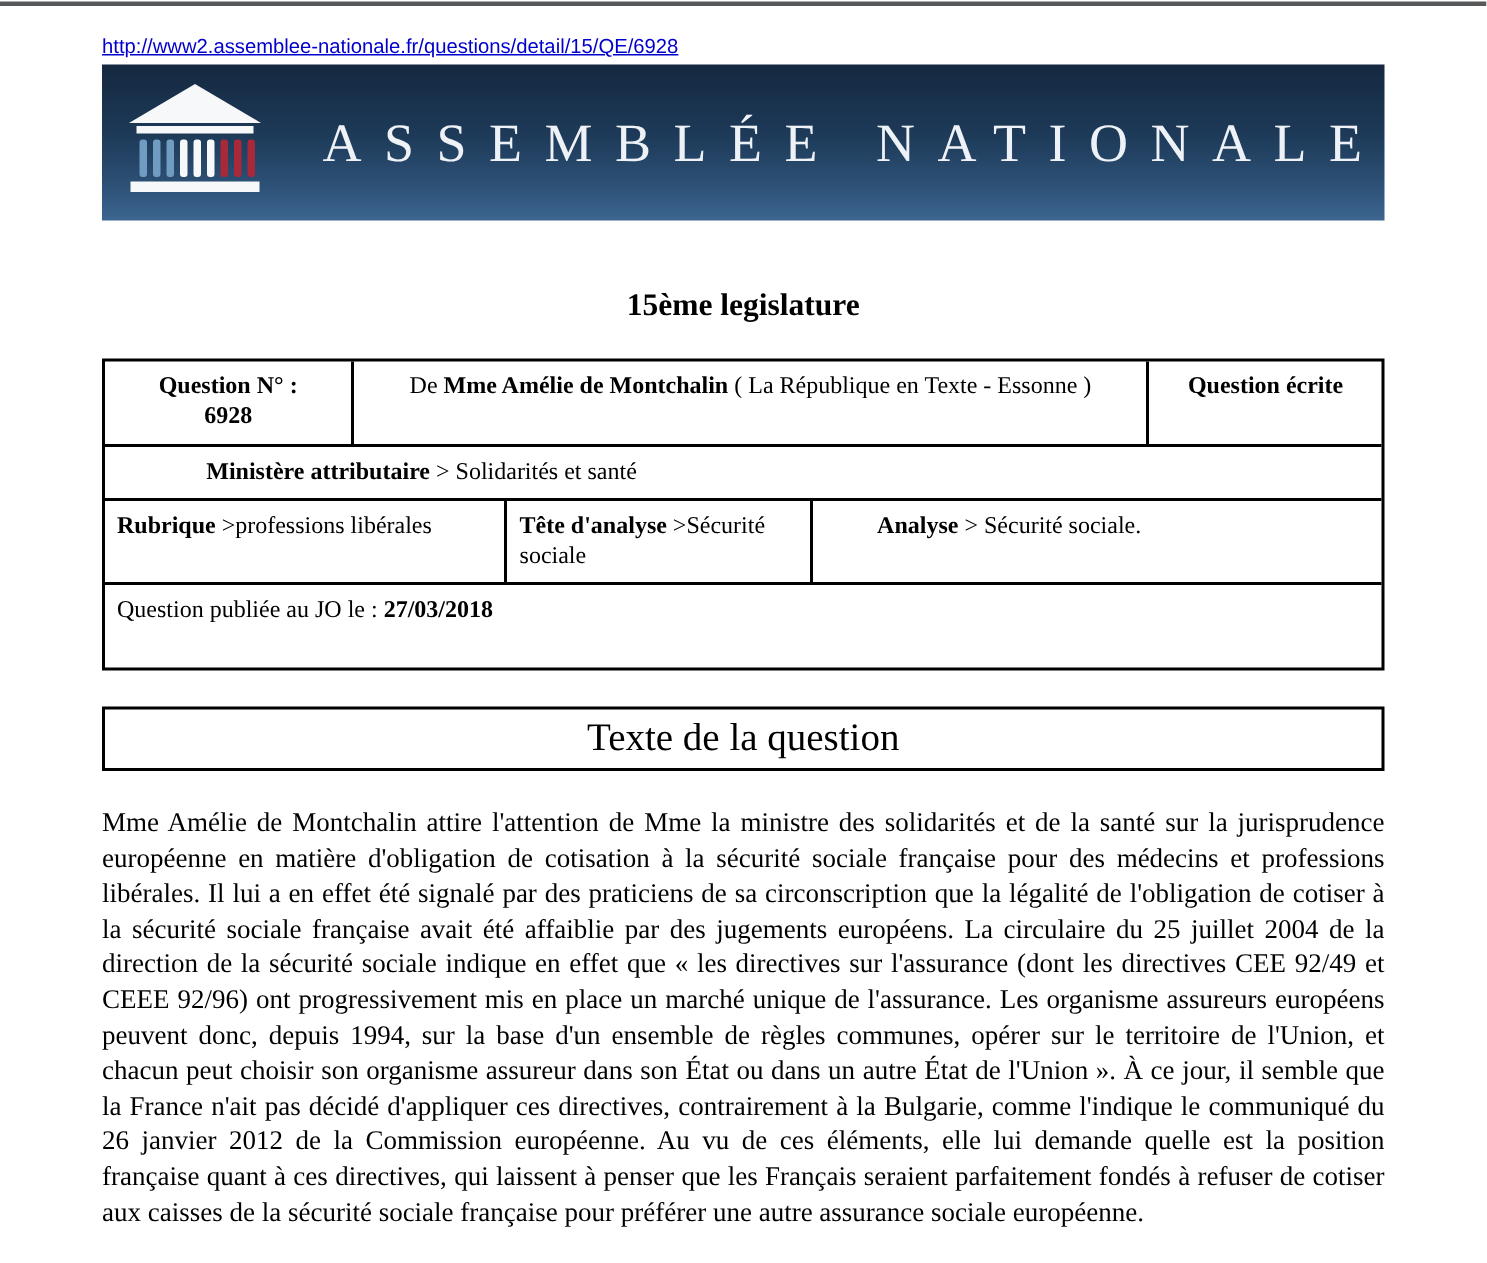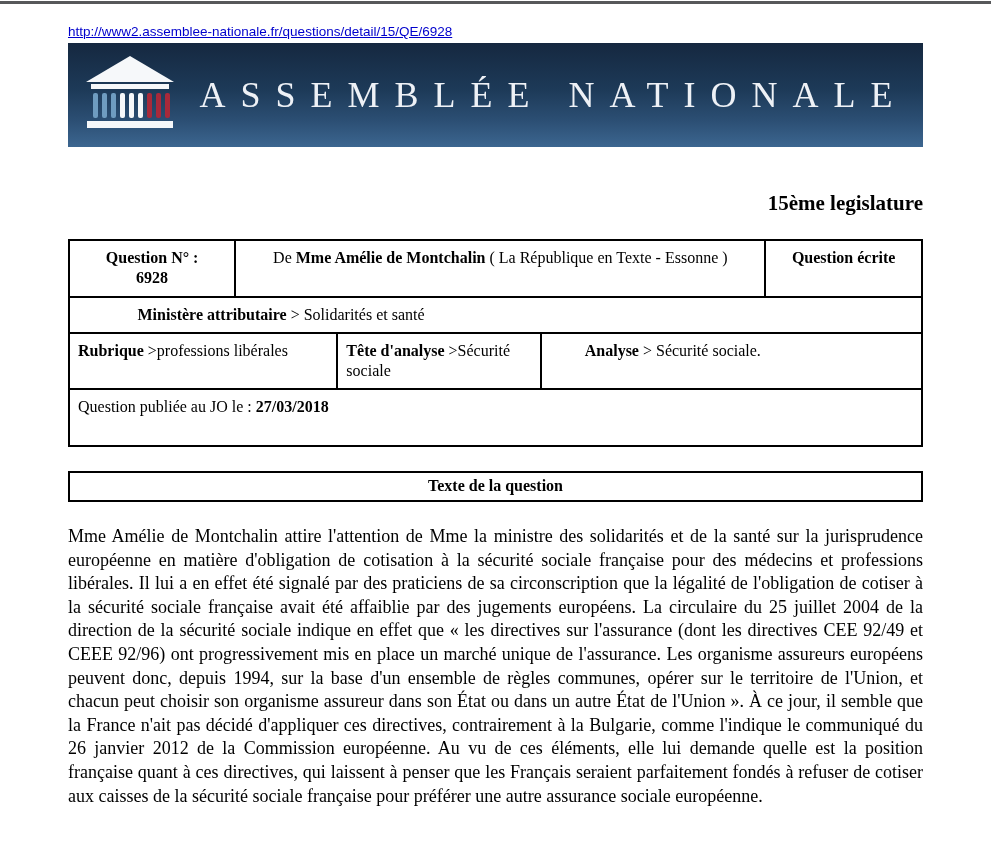--- a/index.html
+++ b/index.html
@@ -24,31 +24,31 @@
   .banner {
     height: 104px;
     display: flex;
     align-items: center;
     background: linear-gradient(to bottom, #152840 0%, #1d3a58 45%, #2c4f74 75%, #3c6690 100%);
     overflow: hidden;
   }
   .banner .logo { flex: 0 0 auto; margin-left: 12px; }
   .banner .title {
     flex: 1 1 auto;
-    text-align: center;
+    text-align: right;
     color: #eef1f6;
     font-size: 36px;
     letter-spacing: 15px;
     white-space: nowrap;
     margin-left: 4px;
   }
 
   
   .legislature {
-    text-align: right;
+    text-align: center;
     font-weight: bold;
     font-size: 21px;
     margin-top: 44px;
     margin-bottom: 23px;
   }
 
   
   .qtable { border: 2px solid #000; }
   .qrow { display: flex; }
   .qrow + .qrow { border-top: 2px solid #000; }
@@ -69,22 +69,22 @@
   .w-r3c1 { width: 31.3%; } .w-r3c2 { width: 23.9%; } .w-r3c3 { width: 44.8%; padding-left: 43px; }
   .w-full { width: 100%; }
   .b { font-weight: bold; }
   .block { display: block; }
 
   
   .section-box {
     margin-top: 24px;
     border: 2px solid #000;
     text-align: center;
-    font-weight: bold;
-    font-size: 16px;
+    font-weight: normal;
+    font-size: 26px;
     padding: 4px 0 5px 0;
   }
 
   
   .qtext {
     margin-top: 23px;
     font-size: 18px;
     line-height: 23.6px;
     text-align: justify;
   }

